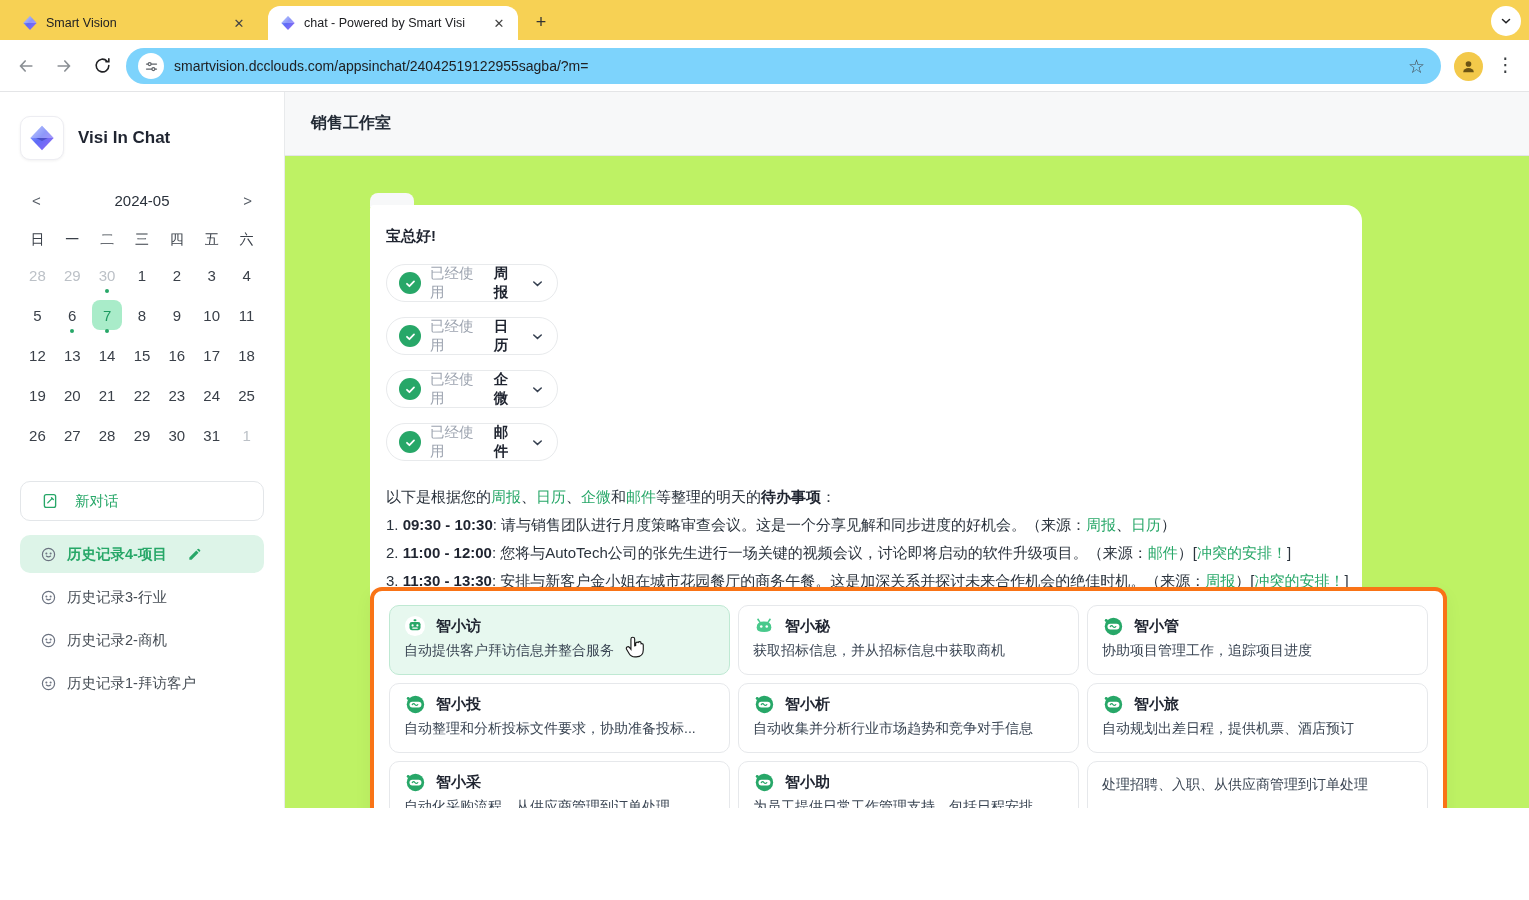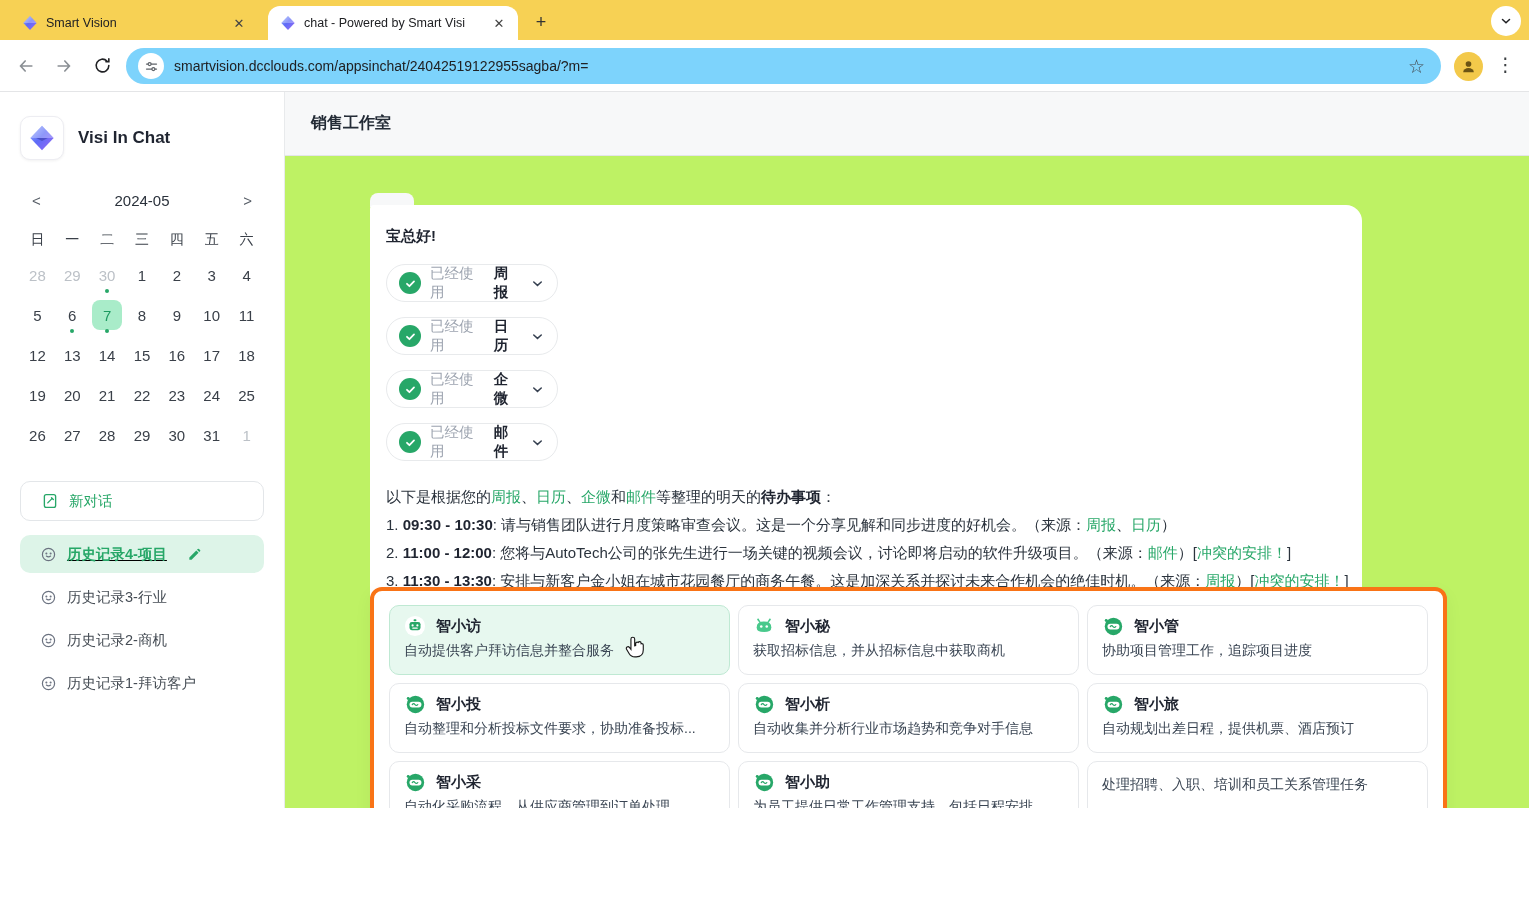--- a/index.html
+++ b/index.html
@@ -52,27 +52,27 @@
   .cal-grid { margin-top:6px; }
   .cal-cell { position:relative; height:40px; display:flex; align-items:center; justify-content:center; }
   .cal-cell span { width:30px; height:30px; display:flex; align-items:center; justify-content:center;
                    font-size:15px; color:#3a4049; border-radius:8px; }
   .cal-cell.muted span { color:#bcc1c7; }
   .cal-cell.selected span { background:#a9ecc9; color:#1d9a60; }
   .cal-cell .dot { position:absolute; left:50%; bottom:2px; transform:translateX(-50%);
                    width:4px; height:4px; border-radius:50%; background:#27a768; }
 
   .newchat { margin-top:26px; height:40px; border:1px solid #e3e6e9; border-radius:10px;
-             display:flex; align-items:center; gap:10px; padding:0 20px; background:#fff; }
+             display:flex; align-items:center; gap:16px; padding:0 20px; background:#fff; }
   .newchat .lbl { font-size:14.5px; color:#27a768; }
   .hist-list { margin-top:14px; }
   .hist { height:38px; border-radius:10px; display:flex; align-items:center; gap:10px;
           padding:0 20px; margin-bottom:5px; }
   .hist .lbl { font-size:14.5px; color:#454c54; }
-  .hist.active { background:#ddf4e8;text-decoration:underline; }
+  .hist.active { background:#ddf4e8; }
   .hist.active .lbl { color:#27a768; font-weight:bold; }
   .hist .edit { margin-left:10px; display:none; }
   .hist.active .edit { display:flex; }
 
   .main-header { position:absolute; left:285px; top:0; width:1244px; height:64px; background:#f7f8f9;
                  border-bottom:1px solid #e4e5e8; display:flex; align-items:center; padding-left:26px; }
   .main-title { font-size:16px; font-weight:bold; color:#232b36; }
   .content { position:absolute; left:285px; top:64px; width:1244px; height:744px; background:#bef264; }
 
   
@@ -589,21 +589,21 @@
                   <circle cx="4.6" cy="6" r="1.6" fill="#27a768"></circle>
                   <rect x="6" y="9.5" width="13" height="6.2" rx="3.1" fill="#fff"></rect>
                   <path d="M9 12.6 q1.5 -2 3 0 q1.5 2 3 0" stroke="#27a768" stroke-width="1.3" fill="none" stroke-linecap="round"></path>
                 </svg>
               </span>
       <span class="name">智小助</span>
     </div>
     <div class="desc">为员工提供日常工作管理支持，包括日程安排</div>
   </div>
           <div class="agent">
-    <div class="desc">处理招聘、入职、培训和员工关系管理任务</div>
+    <div class="desc">处理招聘、入职、从供应商管理到订单处理</div>
   </div>
         </div>
 
       <div class="inputbar">
         <span style="display:flex">
           <svg viewBox="0 0 24 24" width="19" height="19" fill="none" stroke="#27a768" stroke-width="1.8" stroke-linecap="round">
               <rect x="9" y="2.5" width="6" height="11" rx="3" fill="#27a768" stroke="none"></rect>
               <path d="M5.5 11 a6.5 6.5 0 0 0 13 0 M12 17.5 V21 M8.5 21 H15.5"></path>
             </svg>
         </span>

